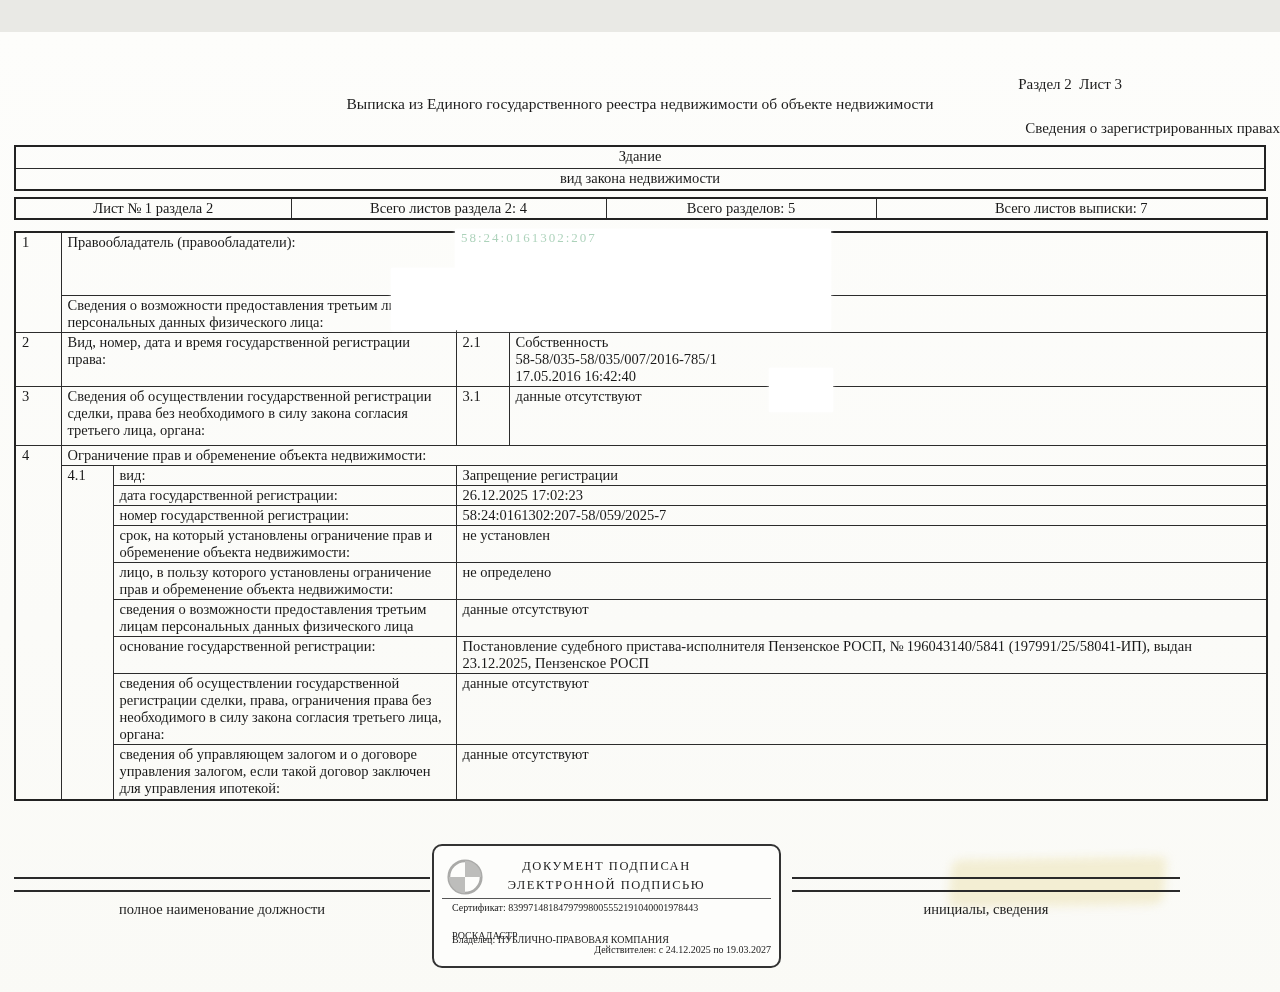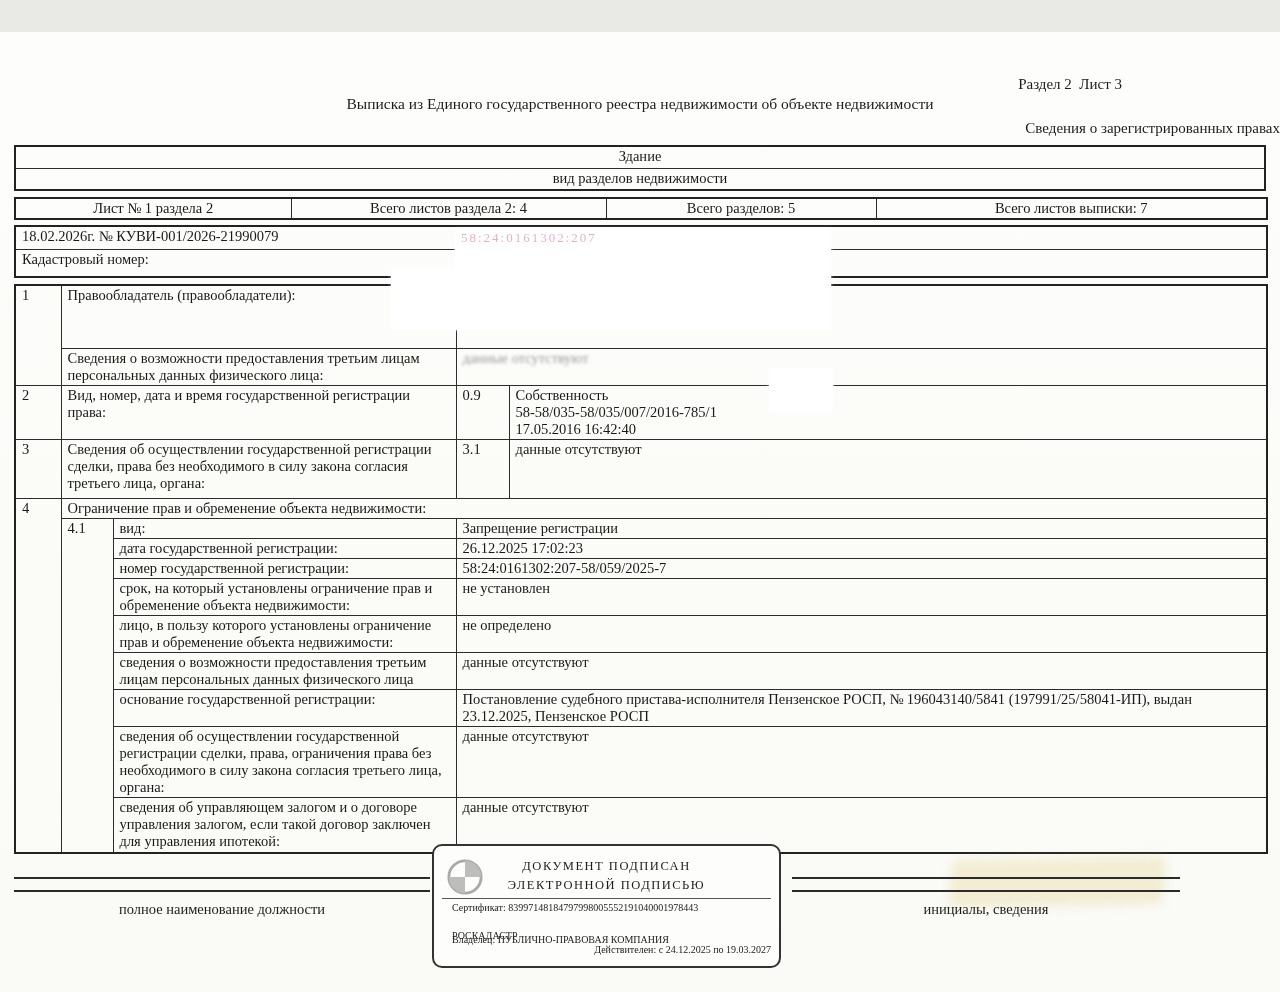--- a/index.html
+++ b/index.html
@@ -9,21 +9,21 @@
   .title{position:absolute;top:63px;left:0;width:100%;text-align:center;font-size:15.5px;}
   .subtitle{position:absolute;top:88px;left:0;width:100%;text-align:right;font-size:15px;}
   .content{position:absolute;left:14px;top:113px;width:1097px;}
   table.t{border-collapse:collapse;table-layout:fixed;width:1252px;border:2px solid #222;}
   table.t td{border:1px solid #2c2c2c;font-size:14.5px;line-height:17px;padding:1px 6px;vertical-align:top;color:#191919;}
   .c{text-align:center;}
   .gap6{height:6px;} .gap5{height:5px;}
   .numcell{padding-left:8px;}
   .blurred{filter:blur(1.6px);opacity:.5;color:#33333d;}
   .redact{position:absolute;background:#ffffff;box-shadow:0 0 3px rgba(255,255,255,.95);z-index:3;overflow:hidden;}
-  .faint{font-size:13px;color:#be185d;opacity:.35;filter:blur(.5px);letter-spacing:2px;margin:1px 0 0 6px;white-space:nowrap;}
+  .faint{font-size:13px;color:#15803d;opacity:.35;filter:blur(.5px);letter-spacing:2px;margin:1px 0 0 6px;white-space:nowrap;}
   .sigline{position:absolute;height:2px;background:#2a2a2a;z-index:2;}
   .caption{position:absolute;text-align:center;font-size:14.5px;z-index:2;}
   .watermark{position:absolute;left:950px;top:826px;width:215px;height:48px;background:rgba(224,210,130,.3);filter:blur(5px);transform:skew(-6deg) rotate(-1deg);border-radius:8px;z-index:1;}
   .stamp{position:absolute;left:432px;top:812px;width:345px;height:120px;border:2px solid #333;border-radius:10px;background:#fdfdfb;z-index:5;}
   .logo{position:absolute;left:12px;top:12px;width:38px;height:38px;opacity:.75;}
   .st1{position:absolute;top:13px;left:0;width:100%;text-align:center;font-size:12.5px;letter-spacing:1.5px;}
   .st2{position:absolute;top:32px;left:0;width:100%;text-align:center;font-size:12.5px;letter-spacing:1.5px;}
   .sdiv{position:absolute;top:52px;left:8px;right:8px;border-top:1.5px solid #555;}
   .sline{position:absolute;left:18px;right:8px;font-size:10px;color:#222;white-space:nowrap;overflow:hidden;}
   .sl1{top:56px;} .sl2{top:88px;} .sl3{top:84px;} .sl4{top:98px;text-align:right;}
@@ -38,21 +38,21 @@
   <div class="subtitle">Сведения о зарегистрированных правах</div>
 
   <div class="content">
 
     <table class="t">
       <tbody>
           <tr>
             <td class="c" style="height:19px">Здание</td>
           </tr>
       <tr>
-            <td class="c" style="height:18px">вид разделов недвижимости</td>
+            <td class="c" style="height:18px">вид закона недвижимости</td>
           </tr>
     </tbody>
       </table>
 
     <div class="gap6"></div>
 
     <table class="t">
       <colgroup>
           <col style="width:276px">
           <col style="width:315px">
@@ -64,35 +64,20 @@
         <td class="c">Лист № 1 раздела 2</td>
         <td class="c">Всего листов раздела 2: 4</td>
         <td class="c">Всего разделов: 5</td>
         <td class="c">Всего листов выписки: 7</td>
       </tr>
     </tbody>
       </table>
 
     <div class="gap5"></div>
 
-    <table class="t">
-      <colgroup>
-          <col style="width:441px">
-          <col style="width:811px">
-        </colgroup>
-      <tbody>
-          <tr>
-            <td colspan="2" style="height:20px">18.02.2026г. № КУВИ-001/2026-21990079</td>
-          </tr>
-      <tr>
-        <td style="height:24px">Кадастровый номер:</td>
-        <td></td>
-      </tr>
-    </tbody>
-      </table>
 
     <div class="gap6"></div>
 
     <table class="t">
       <colgroup>
           <col style="width:46px">
           <col style="width:52px">
           <col style="width:343px">
           <col style="width:53px">
           <col style="width:758px">
@@ -107,21 +92,21 @@
       <tr>
         <td colspan="2" style="height:34px">Сведения о возможности предоставления третьим лицам персональных данных физического лица:</td>
         <td colspan="2">
           <span class="blurred">данные отсутствуют</span>
         </td>
       </tr>
 
       <tr>
         <td class="numcell">2</td>
         <td colspan="2" style="height:48px">Вид, номер, дата и время государственной регистрации права:</td>
-        <td>0.9</td>
+        <td>2.1</td>
         <td>
           <div>Собственность</div>
           <div>58-58/035-58/035/007/2016-785/1</div>
           <div>17.05.2016 16:42:40</div>
         </td>
       </tr>
 
       <tr>
         <td class="numcell">3</td>
         <td colspan="2" style="height:56px">Сведения об осуществлении государственной регистрации сделки, права без необходимого в силу закона согласия третьего лица, органа:</td>

